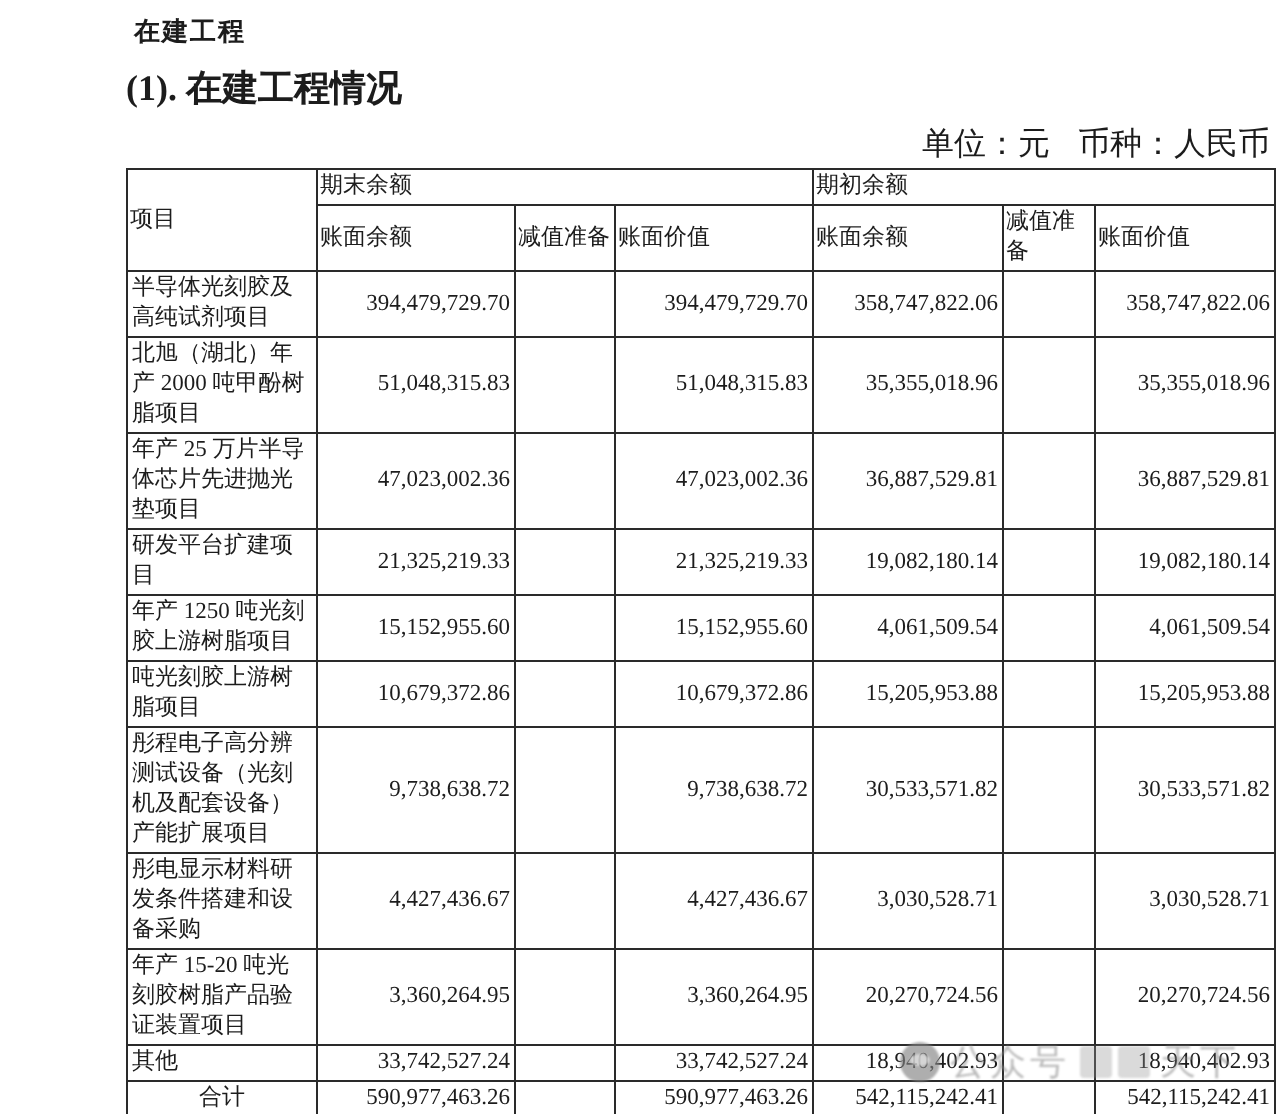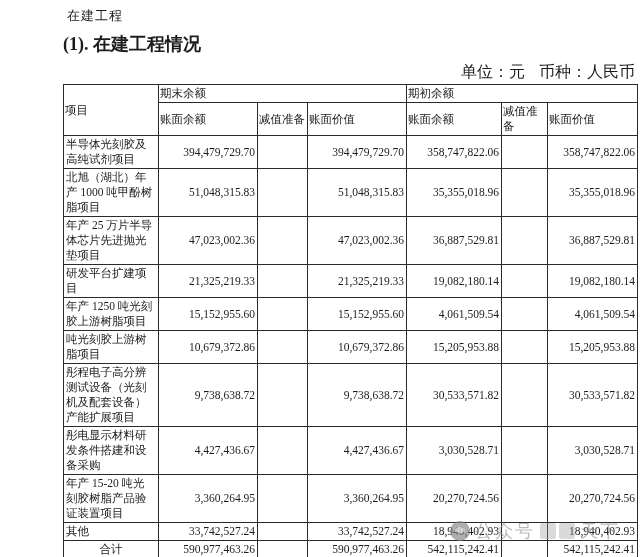--- a/index.html
+++ b/index.html
@@ -2,21 +2,21 @@
 <html><head>
 <meta charset="utf-8">
 <style>
   html,body{margin:0;padding:0;background:#ffffff;}
   body{
     width:640px;height:557px;overflow:hidden;position:relative;
     font-family:"Liberation Serif","DejaVu Serif",serif;
     color:#1c1c1c;
   }
   .doc{padding:7px 3px 0 63px;}
-  .title{font-size:13px;font-weight:normal;margin:0 0 7px 4px;letter-spacing:1px;}
+  .title{font-size:13px;font-weight:bold;margin:0 0 7px 4px;letter-spacing:1px;}
   .subtitle{font-size:18px;font-weight:bold;margin:0 0 6px 0;}
   .applicability{font-size:12px;margin:0 0 4px 2px;}
   .applicability .mark{margin-right:1px;}
   .applicability .gap{display:inline-block;width:10px;}
   .unit-note{font-size:16px;text-align:right;margin:0 2px 1px 0;}
   .unit-note .sp{display:inline-block;width:14px;}
   table.cip{
     border-collapse:collapse;table-layout:fixed;width:574px;
     font-size:11.5px;line-height:15px;
   }
@@ -101,21 +101,21 @@
         <tr>
           <td class="proj">半导体光刻胶及高纯试剂项目</td>
           <td class="amt">394,479,729.70</td>
           <td class="amt"></td>
           <td class="amt">394,479,729.70</td>
           <td class="amt">358,747,822.06</td>
           <td class="amt"></td>
           <td class="amt">358,747,822.06</td>
         </tr>
         <tr>
-          <td class="proj">北旭（湖北）年产 1000 吨甲酚树脂项目</td>
+          <td class="proj">北旭（湖北）年产 2000 吨甲酚树脂项目</td>
           <td class="amt">51,048,315.83</td>
           <td class="amt"></td>
           <td class="amt">51,048,315.83</td>
           <td class="amt">35,355,018.96</td>
           <td class="amt"></td>
           <td class="amt">35,355,018.96</td>
         </tr>
         <tr>
           <td class="proj">年产 25 万片半导体芯片先进抛光垫项目</td>
           <td class="amt">47,023,002.36</td>

